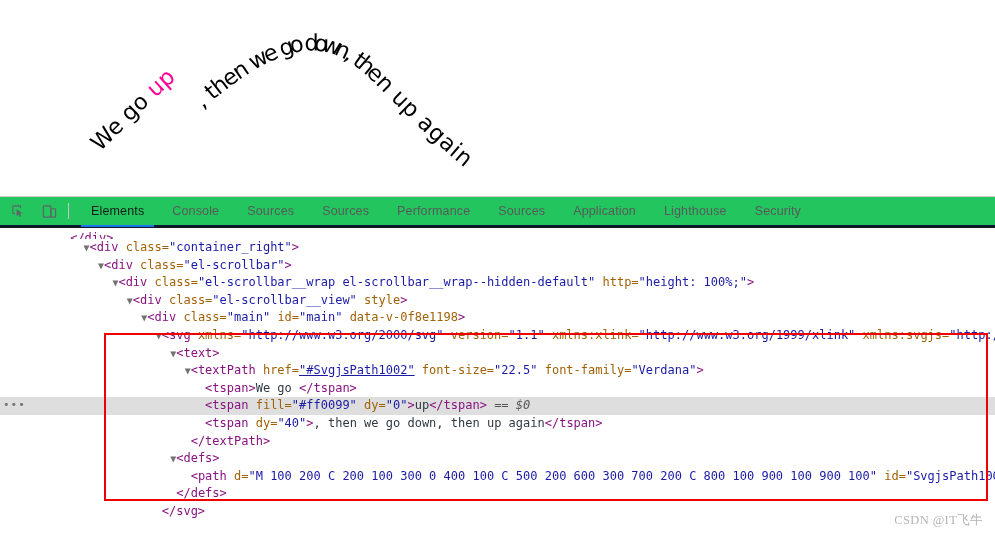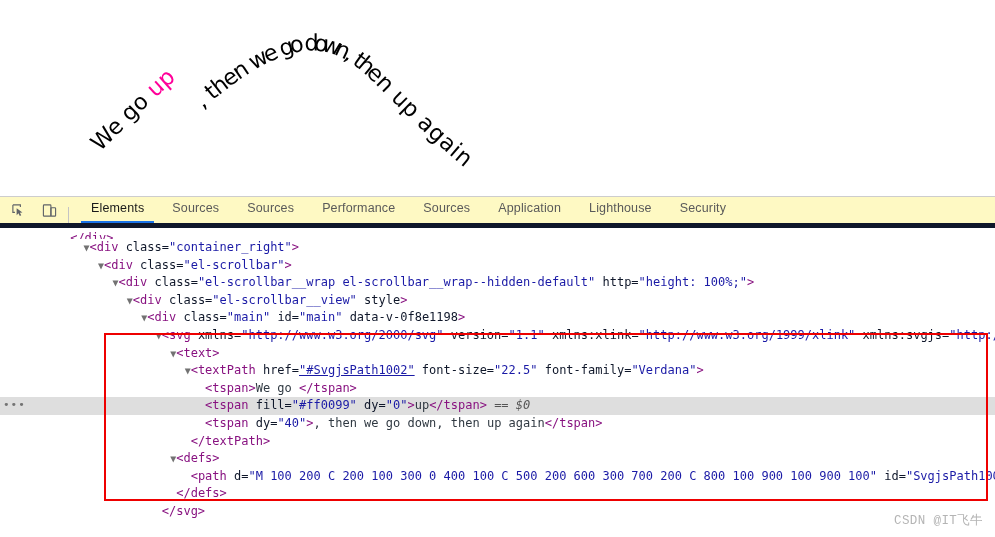--- a/index.html
+++ b/index.html
@@ -42,24 +42,24 @@
     height: 341px;
     background: #ffffff;
     border-top: 1px solid #cdcdcd;
     box-sizing: border-box;
   }
 
   
   #dt-toolbar {
     position: relative;
     height: 31px;
-    background: #fef9c3;
-    border-bottom: 5px solid #0f172a;
-    display: flex;
-    align-items: flex-end;
+    background: #22c55e;
+    border-bottom: 3px solid #0f172a;
+    display: flex;
+    align-items: center;
     box-sizing: border-box;
   }
   .tool-icon-btn {
     width: 26px;
     height: 26px;
     margin-left: 5px;
     display: flex;
     align-items: center;
     justify-content: center;
     border-radius: 2px;
@@ -127,21 +127,21 @@
   .dom-line.clipped-top {
     height: 9px;
     overflow: hidden;
     padding-left: 28px;
   }
   .twirl {
     color: #727272;
     font-size: 10px;
   }
   .tag { color: #881280; }
-  .attr { color: #0f172a; }
+  .attr { color: #a16207; }
   .val { color: #1a1aa6; }
   .txt { color: #303942; }
   .linkval {
     color: #1a1aa6;
     text-decoration: underline;
   }
   .refval {
     color: #555;
     font-style: italic;
   }
@@ -170,21 +170,21 @@
     z-index: 6;
   }
 
   
   #watermark {
     position: absolute;
     right: 12px;
     bottom: 8px;
     font-size: 12.5px;
     color: #b4b4b4;
-    font-family: Liberation Mono, monospace;
+    font-family: Liberation Serif, serif;
     letter-spacing: .4px;
     z-index: 7;
   }
 </style>
 </head>
 <body>
 
 <div id="preview-area">
   <svg id="preview-svg" viewBox="0 0 995 300">
     <defs>
@@ -210,20 +210,23 @@
     <div class="tool-icon-btn">
       <svg width="15" height="15" viewBox="0 0 16 16">
         <rect x="1.5" y="2" width="8" height="12" rx="0.8" fill="none" stroke="#5f6368" stroke-width="1.2"></rect>
         <rect x="9.5" y="5" width="5" height="9" rx="0.8" fill="none" stroke="#5f6368" stroke-width="1.2"></rect>
       </svg>
     </div>
     <div class="toolbar-sep"></div>
     <div id="dt-tabs">
         <div class="dt-tab active">
           <span>Elements</span>
+        </div>
+        <div class="dt-tab">
+          <span>Console</span>
         </div>
         <div class="dt-tab">
           <span>Sources</span>
         </div>
         <div class="dt-tab">
           <span>Sources</span>
         </div>
         <div class="dt-tab">
           <span>Performance</span>
         </div>

